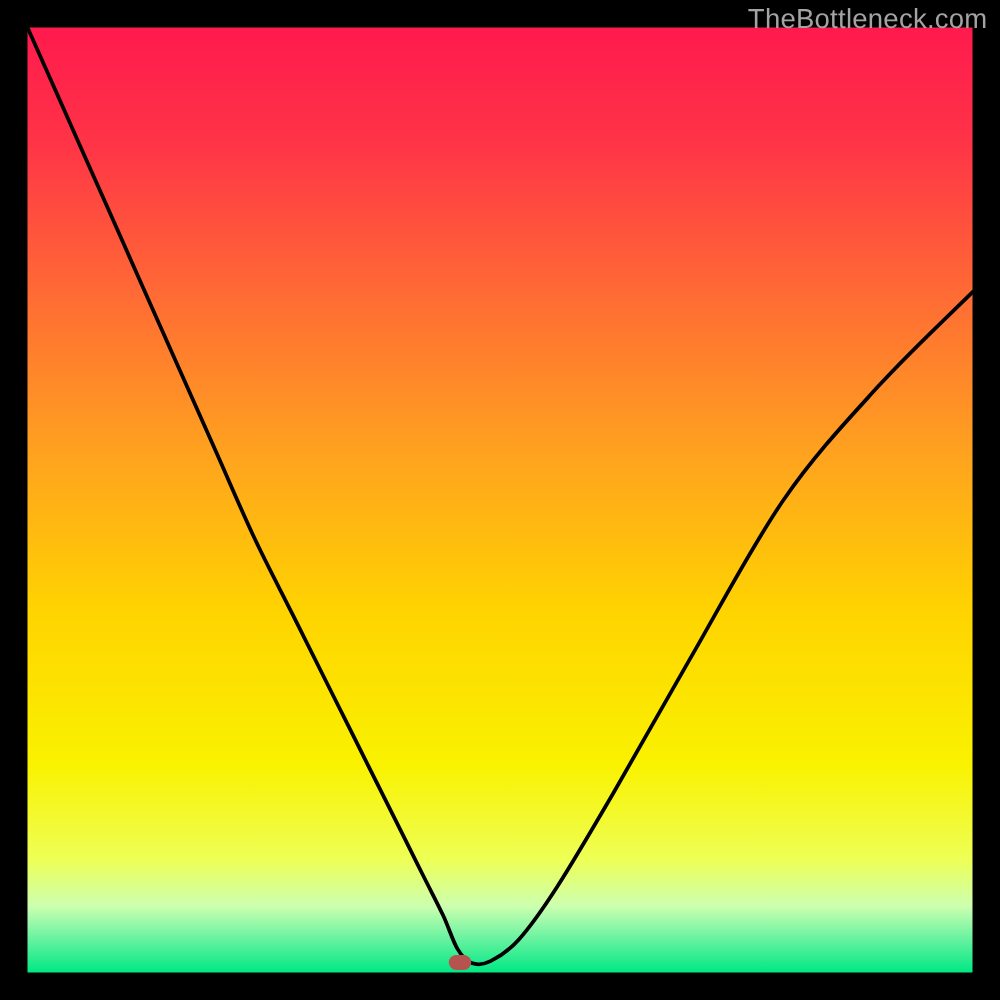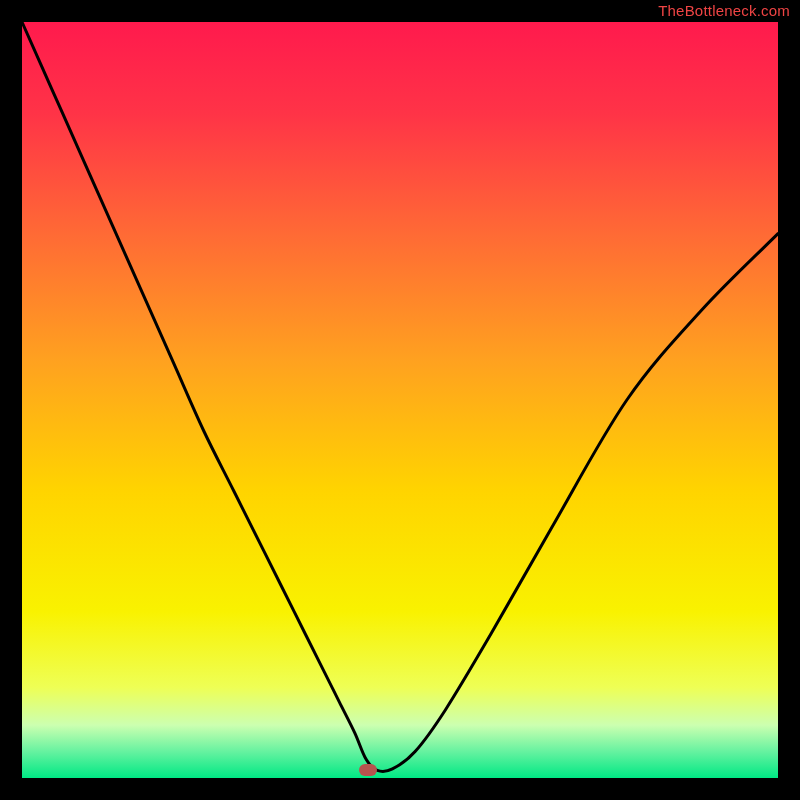--- a/index.html
+++ b/index.html
@@ -24,22 +24,22 @@
     left: 22px;
     top: 22px;
     width: 756px;
     height: 756px;
     
   }
   .watermark {
     position: absolute;
     top: 2px;
     right: 10px;
-    color: #ef4444;
-    font-size: 15px;
+    color: #a3a3a3;
+    font-size: 22px;
     font-weight: 500;
     letter-spacing: 0.2px;
     user-select: none;
   }
   svg.curve {
     position: absolute;
     left: 0;
     top: 0;
     width: 756px;
     height: 756px;

